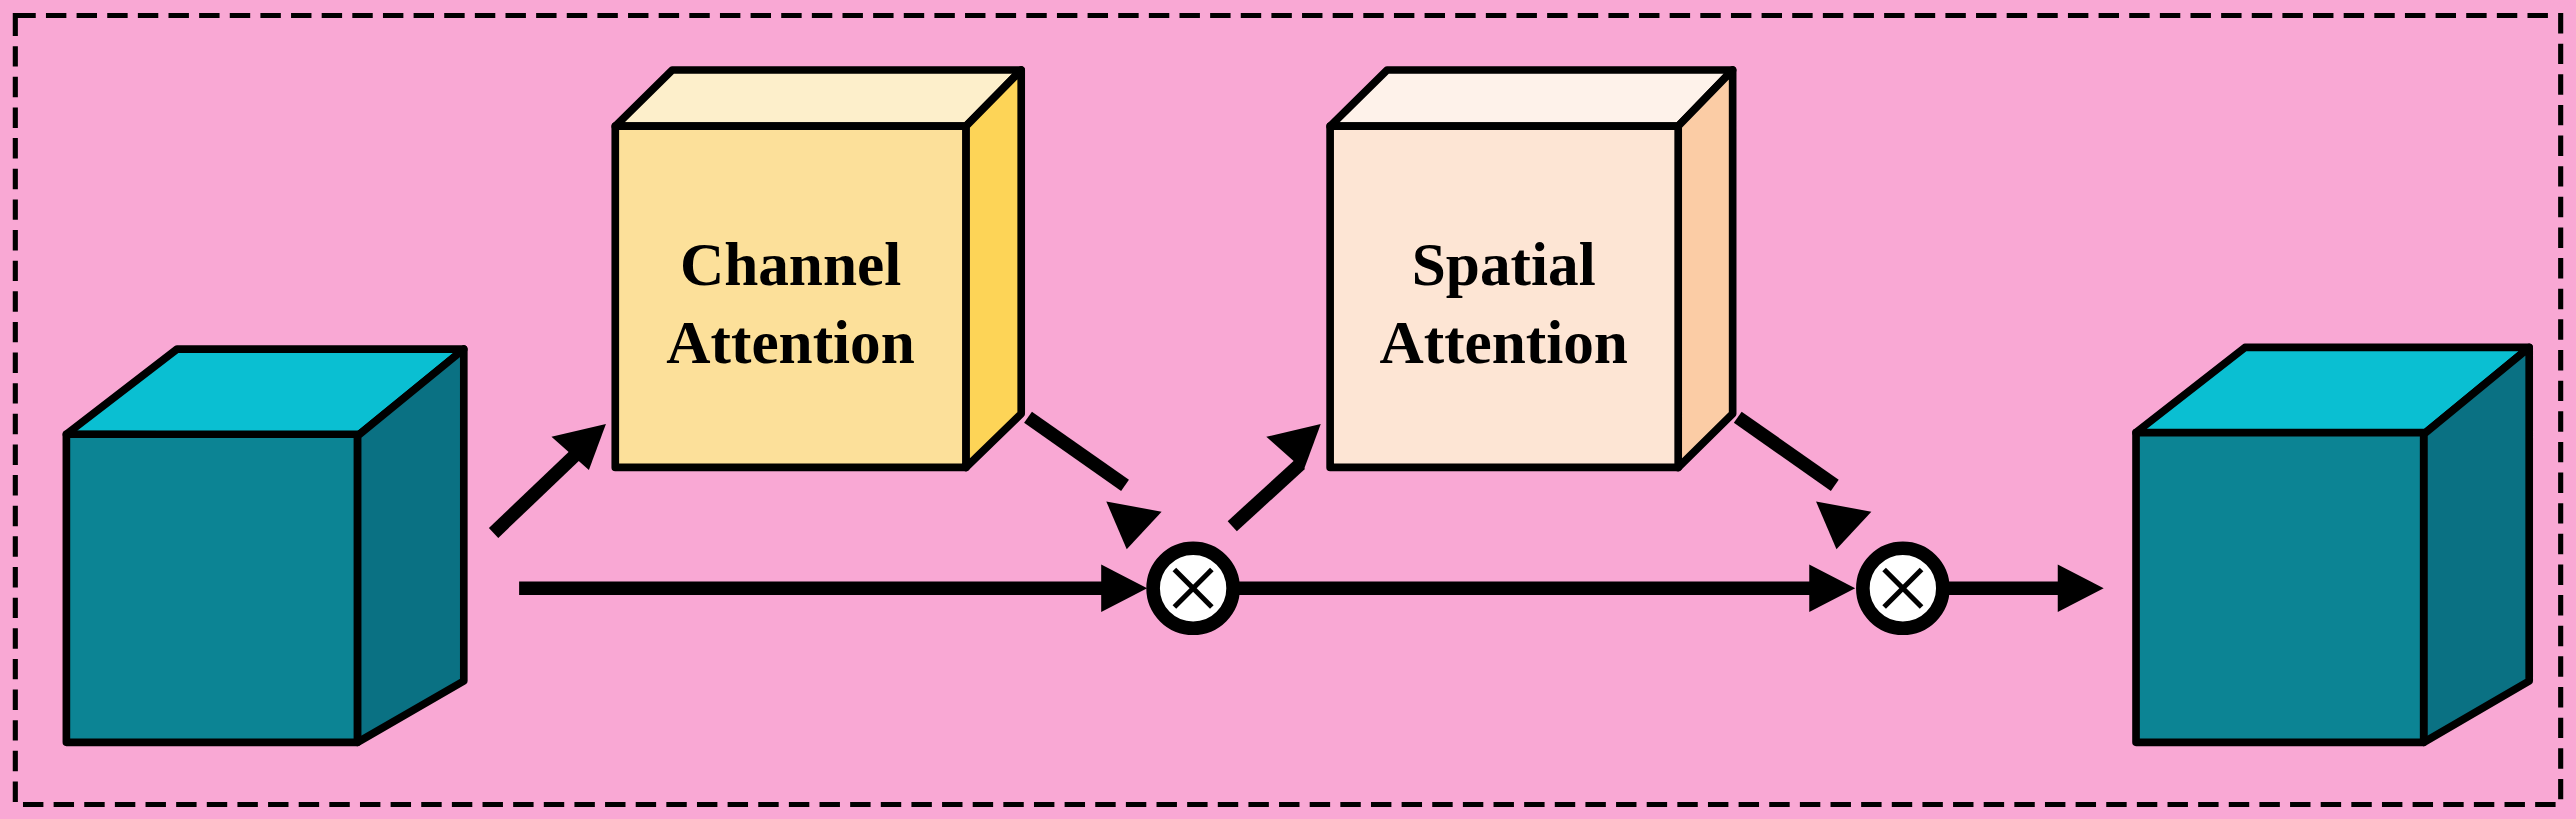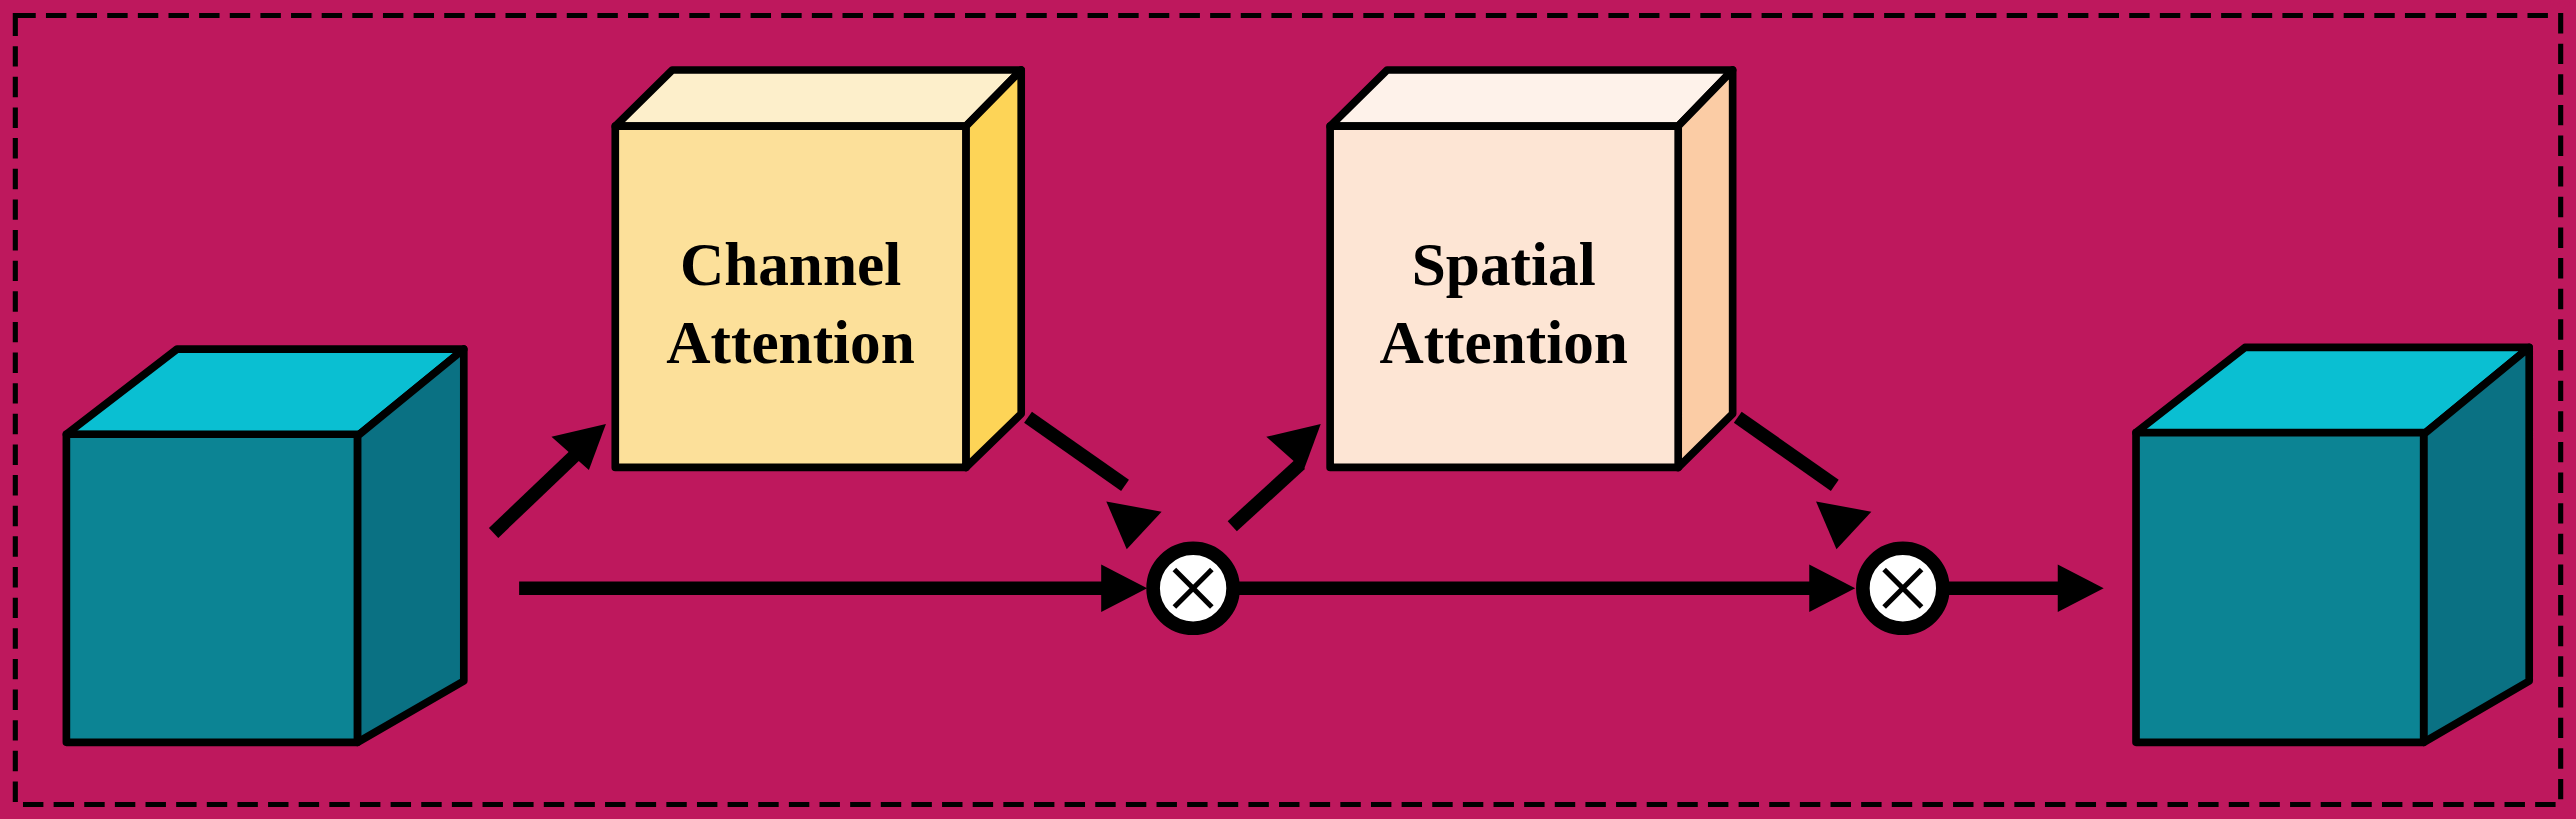--- a/index.html
+++ b/index.html
@@ -7,21 +7,21 @@
     padding: 0;
     background: #ffffff;
   }
   body {
     font-family: "Liberation Serif", serif;
   }
   #stage {
     position: relative;
     width: 2576px;
     height: 820px;
-    background: #be185d;
+    background: #f9a8d4;
     overflow: hidden;
   }
   #diagram-svg {
     display: block;
     width: 2576px;
     height: 820px;
   }
   .box-label {
     font-family: "Liberation Serif", serif;
     font-weight: bold;

